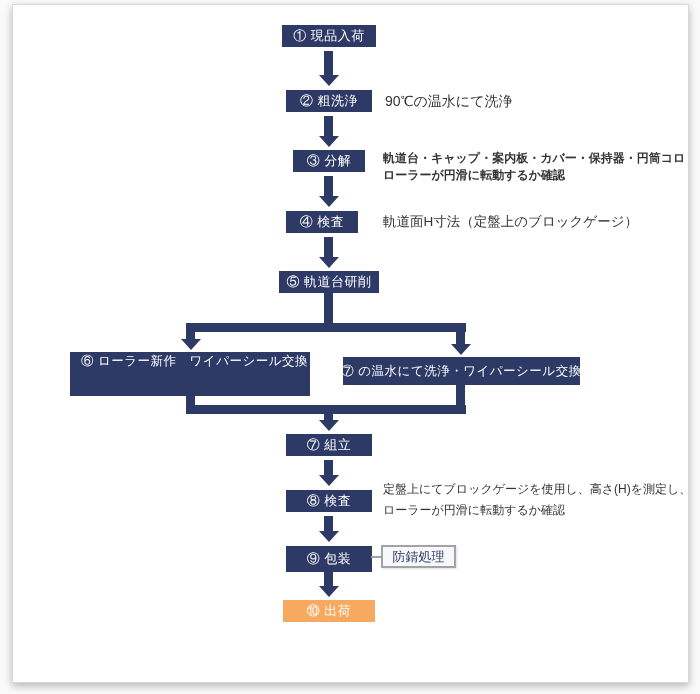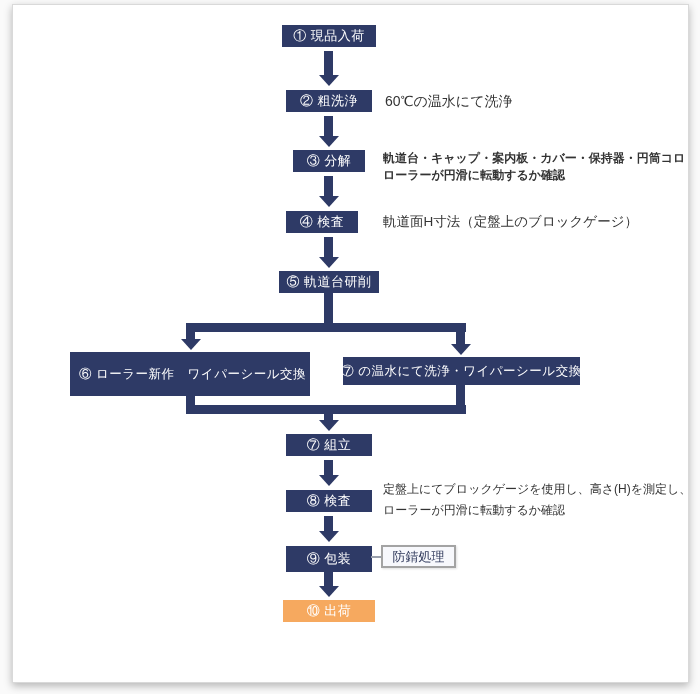--- a/index.html
+++ b/index.html
@@ -28,21 +28,21 @@
     position: absolute;
     background: var(--navy);
     color: #ffffff;
     font-size: 13px;
     display: flex; align-items: center; justify-content: center;
     white-space: nowrap;
     letter-spacing: 0.5px;
   }
   .node.orange { background: var(--orange); }
   .node.two-line {
-    flex-direction: column;
+    flex-direction: row;
     align-items: flex-start;
     justify-content: center;
     padding-left: 9px;
     font-size: 12.5px;
     line-height: 19px;
   }
   .node.wide-line { font-size: 12.5px; }
   .arrow {
     position: absolute;
     width: 9px;
@@ -88,21 +88,21 @@
 <div class="frame"></div>
 
 <div class="layer">
 
   <div class="node" style="left:282px; top:25px; width:94px; height:22px;">① 現品入荷</div>
 
   <div class="arrow" style="left:324px; top:51px; height:24px;"></div>
 
   <div class="node" style="left:286px; top:90px; width:86px; height:22px;">② 粗洗浄</div>
 
-  <div class="note note-md" style="left:385px; top:91px;">60℃の温水にて洗浄</div>
+  <div class="note note-md" style="left:385px; top:91px;">90℃の温水にて洗浄</div>
 
   <div class="arrow" style="left:324px; top:116px; height:20px;"></div>
 
   <div class="node" style="left:293px; top:150px; width:72px; height:22px;">③ 分解</div>
 
   <div class="note note-sm" style="left:383px; top:150px;font-weight:bold;">
     <div>軌道台・キャップ・案内板・カバー・保持器・円筒コロ</div>
     <div>ローラーが円滑に転動するか確認</div>
   </div>
 

